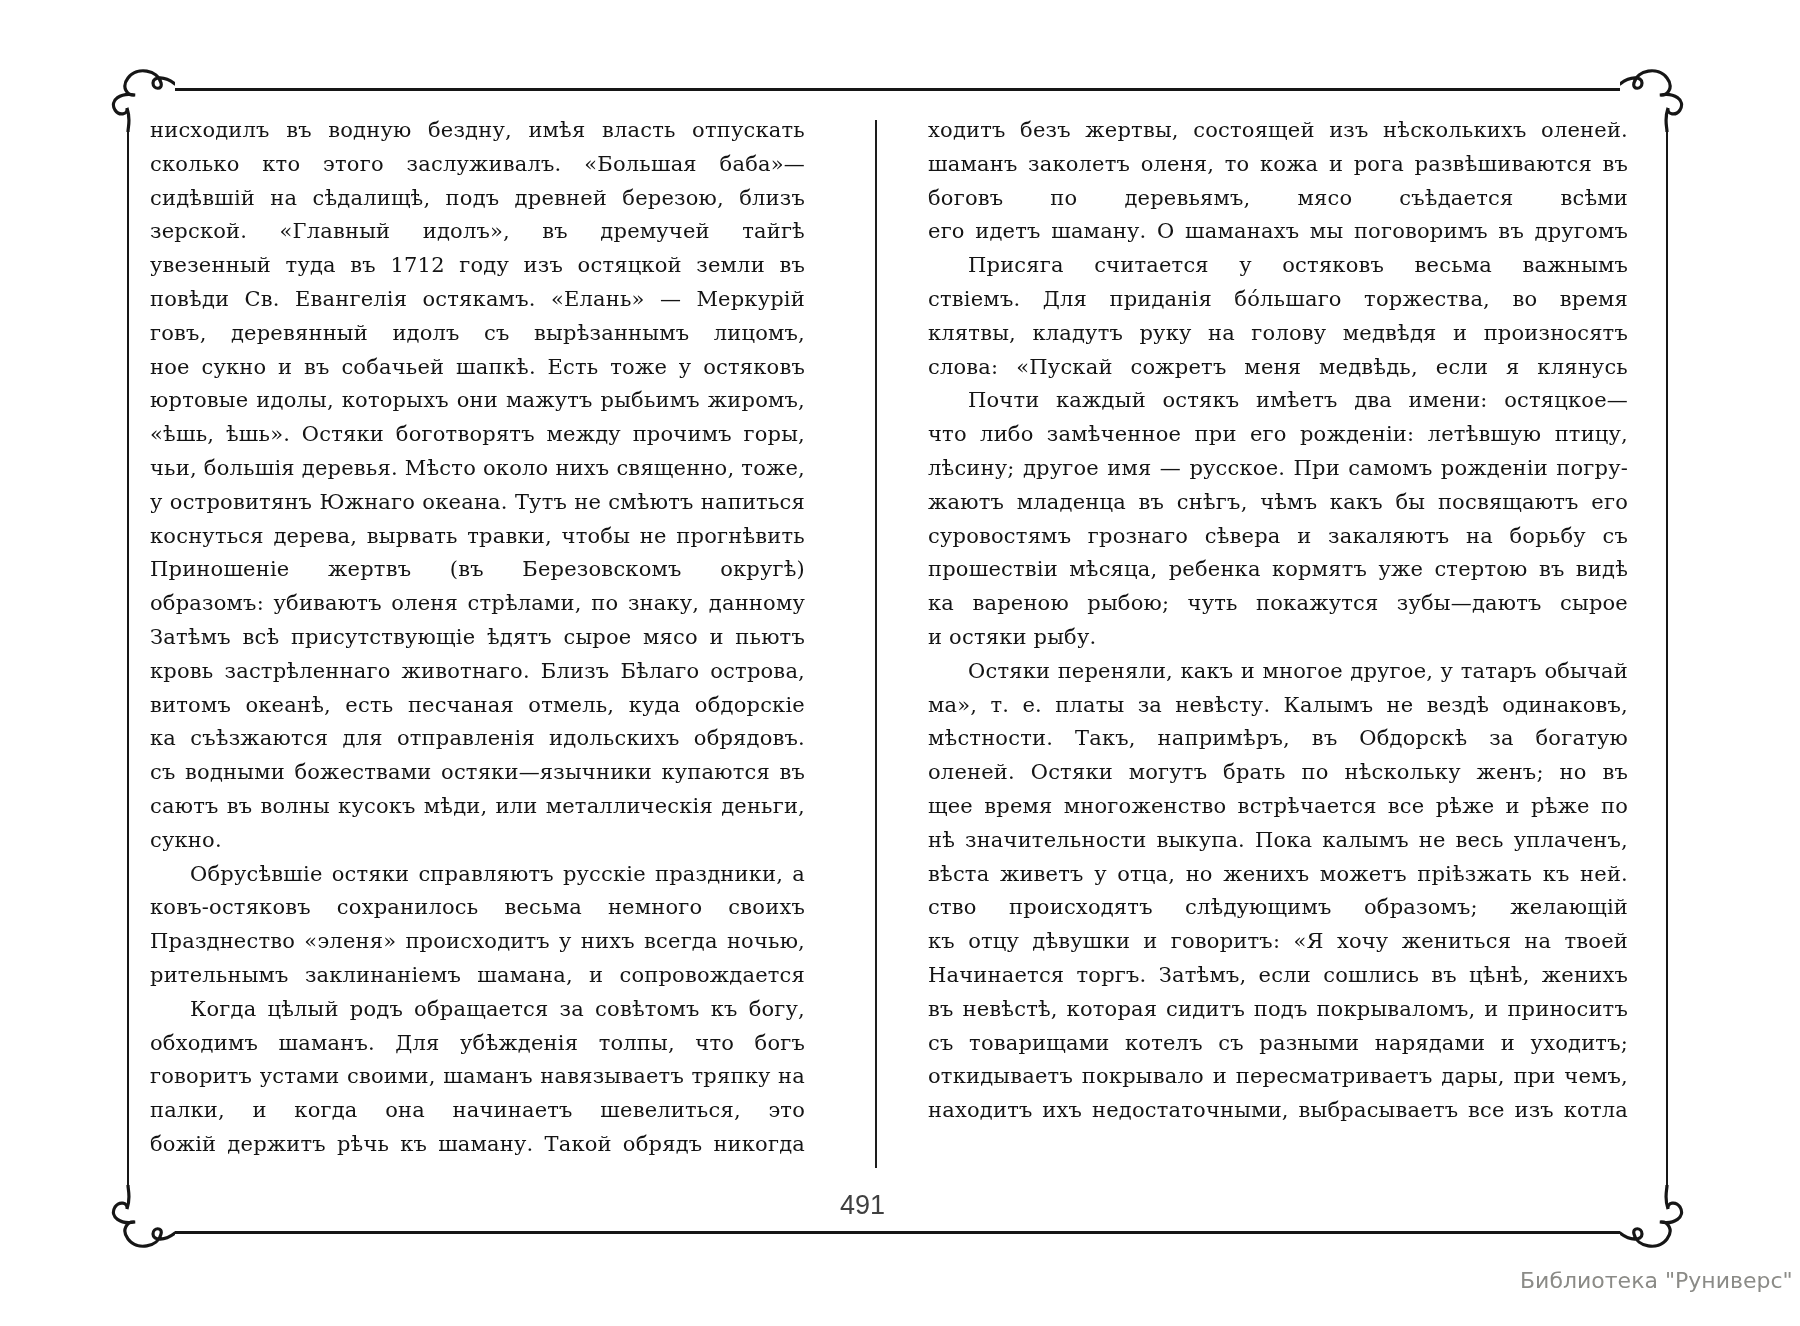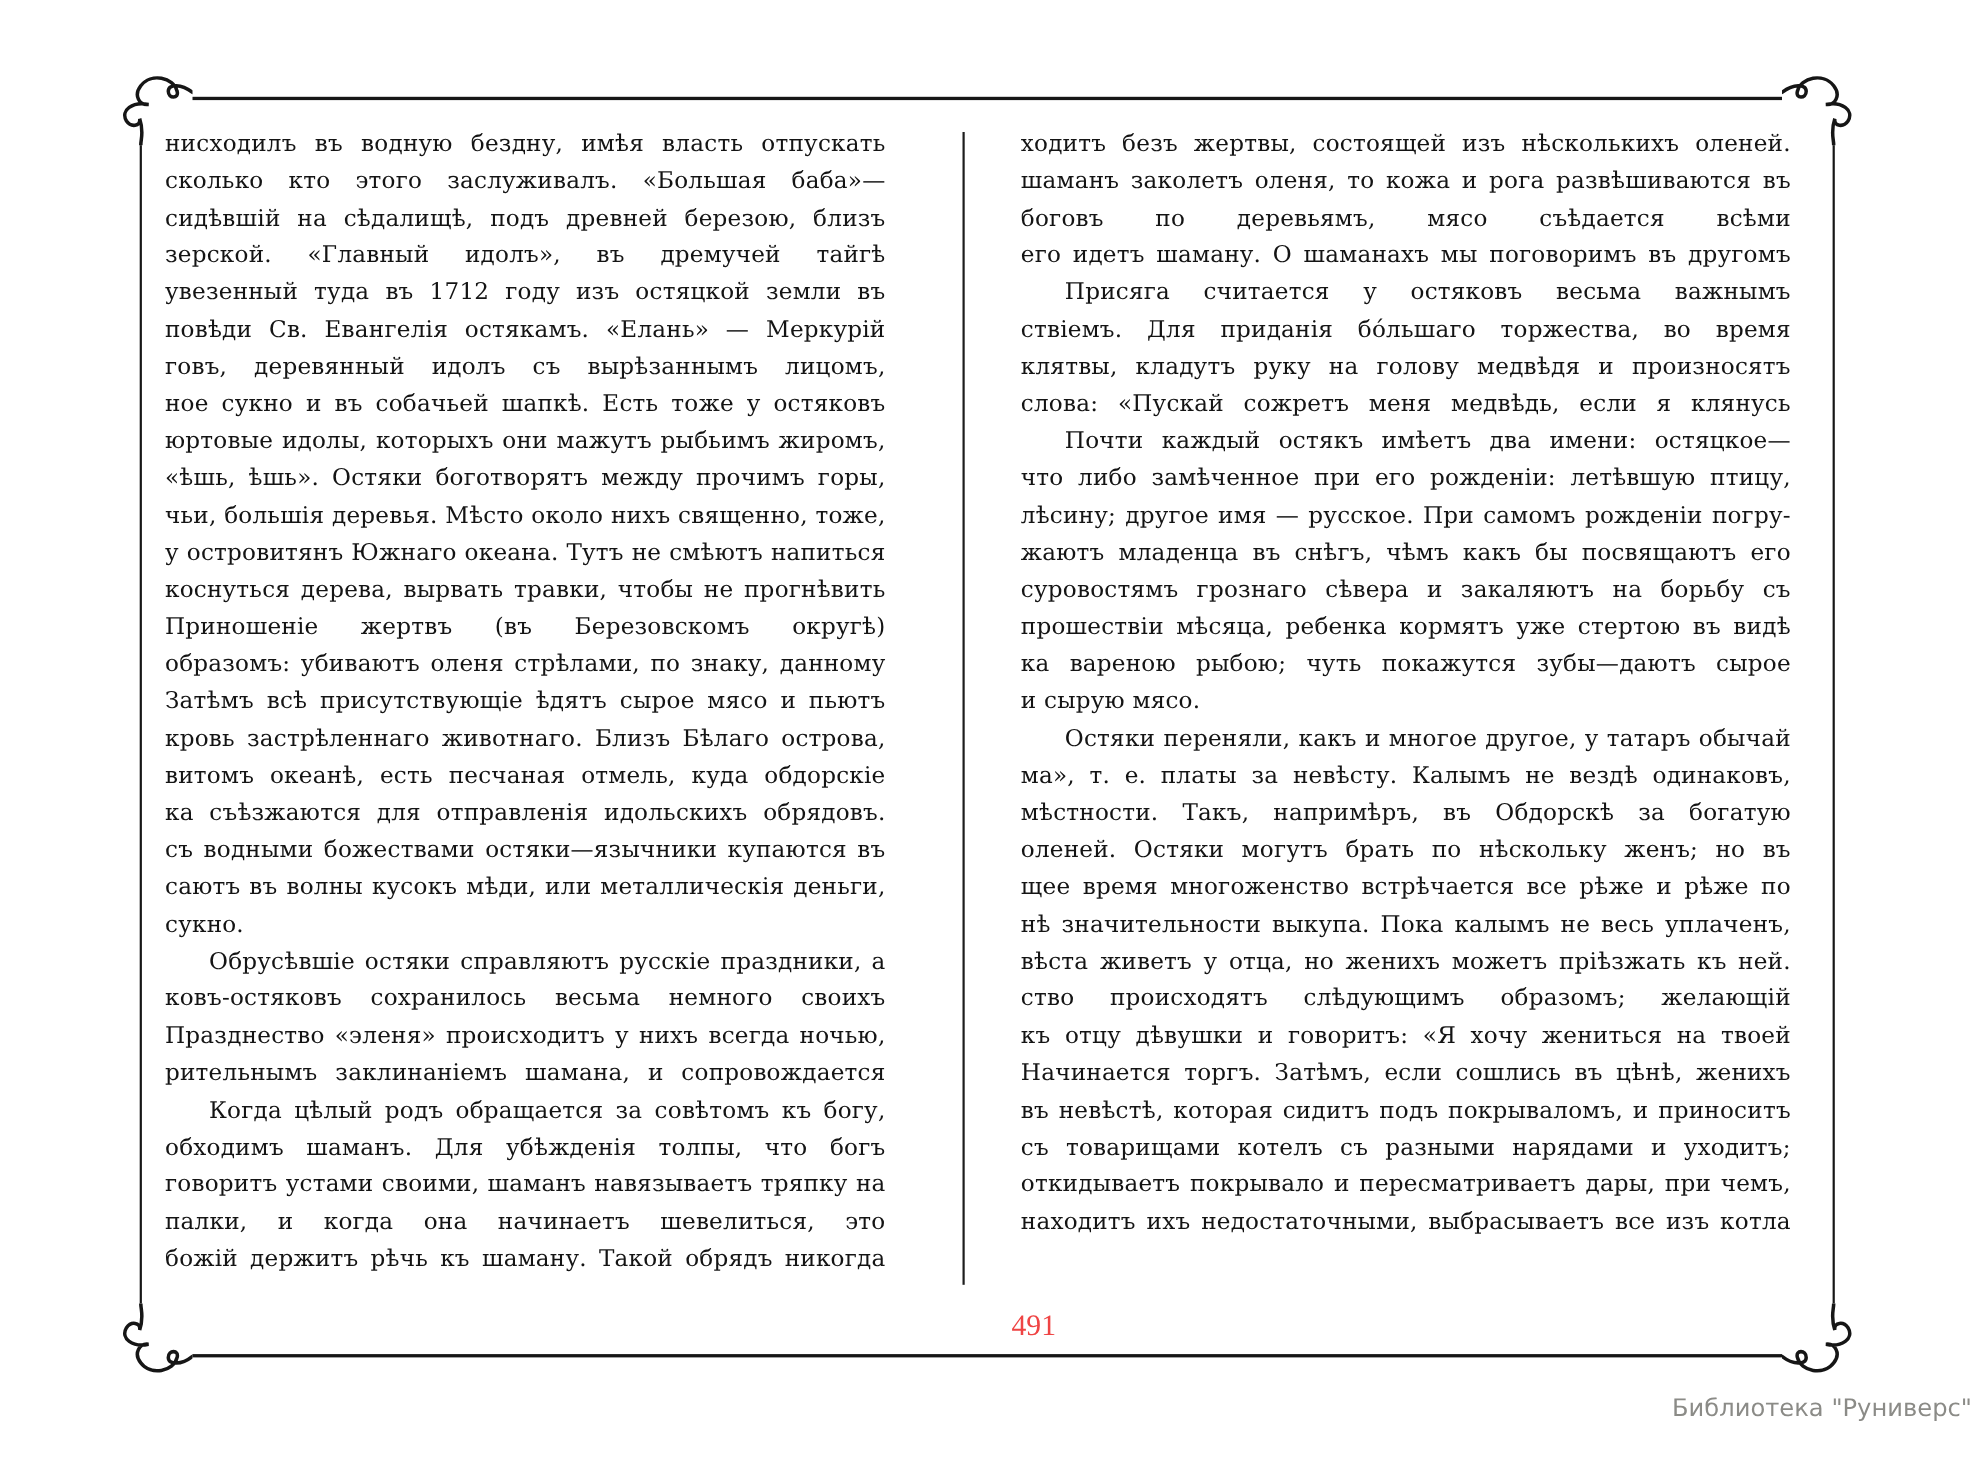--- a/index.html
+++ b/index.html
@@ -43,24 +43,24 @@
     overflow: hidden;
     text-align: justify;
     text-align-last: justify;
   }
   .line.para-end { text-align-last: left; }
   .line.indent { text-indent: 40px; }
 
   .page-number {
     position: absolute;
     left: 840px; top: 1190px; width: 120px;
-    text-align: right;
+    text-align: left;
     font-size: 27px;
-    font-family: Liberation Serif, serif;
-    color: #ef4444;
+    font-family: Liberation Sans, sans-serif;
+    color: #404040;
   }
   .watermark {
     position: absolute;
     left: 1520px; top: 1268px; width: 260px;
     font-family: "DejaVu Sans", sans-serif;
     font-size: 22px;
     color: #8b8b87;
     text-align: left;
     white-space: nowrap;
   }
@@ -131,21 +131,21 @@
       <div class="line">ствіемъ. Для приданія бо́льшаго торжества, во время произнесенія</div>
       <div class="line">клятвы, кладутъ руку на голову медвѣдя и произносятъ слѣдующія</div>
       <div class="line para-end">слова: «Пускай сожретъ меня медвѣдь, если я клянусь ложно!»</div>
       <div class="line indent">Почти каждый остякъ имѣетъ два имени: остяцкое—выражающее</div>
       <div class="line">что либо замѣченное при его рожденіи: летѣвшую птицу, камень,</div>
       <div class="line">лѣсину; другое имя — русское. При самомъ рожденіи погру-</div>
       <div class="line">жаютъ младенца въ снѣгъ, чѣмъ какъ бы посвящаютъ его всѣмъ</div>
       <div class="line">суровостямъ грознаго сѣвера и закаляютъ на борьбу съ ними. По</div>
       <div class="line">прошествіи мѣсяца, ребенка кормятъ уже стертою въ видѣ порош-</div>
       <div class="line">ка вареною рыбою; чуть покажутся зубы—даютъ сырое оленье мясо</div>
-      <div class="line para-end">и сырую мясо.</div>
+      <div class="line para-end">и остяки рыбу.</div>
       <div class="line indent">Остяки переняли, какъ и многое другое, у татаръ обычай «калы-</div>
       <div class="line">ма», т. е. платы за невѣсту. Калымъ не вездѣ одинаковъ, смотря по</div>
       <div class="line">мѣстности. Такъ, напримѣръ, въ Обдорскѣ за богатую дѣвушку</div>
       <div class="line">оленей. Остяки могутъ брать по нѣскольку женъ; но въ настоя-</div>
       <div class="line">щее время многоженство встрѣчается все рѣже и рѣже по причи-</div>
       <div class="line">нѣ значительности выкупа. Пока калымъ не весь уплаченъ, не-</div>
       <div class="line">вѣста живетъ у отца, но женихъ можетъ пріѣзжать къ ней. Сватов-</div>
       <div class="line">ство происходятъ слѣдующимъ образомъ; желающій жениться, идетъ</div>
       <div class="line">къ отцу дѣвушки и говоритъ: «Я хочу жениться на твоей дочери».</div>
       <div class="line">Начинается торгъ. Затѣмъ, если сошлись въ цѣнѣ, женихъ идетъ</div>

